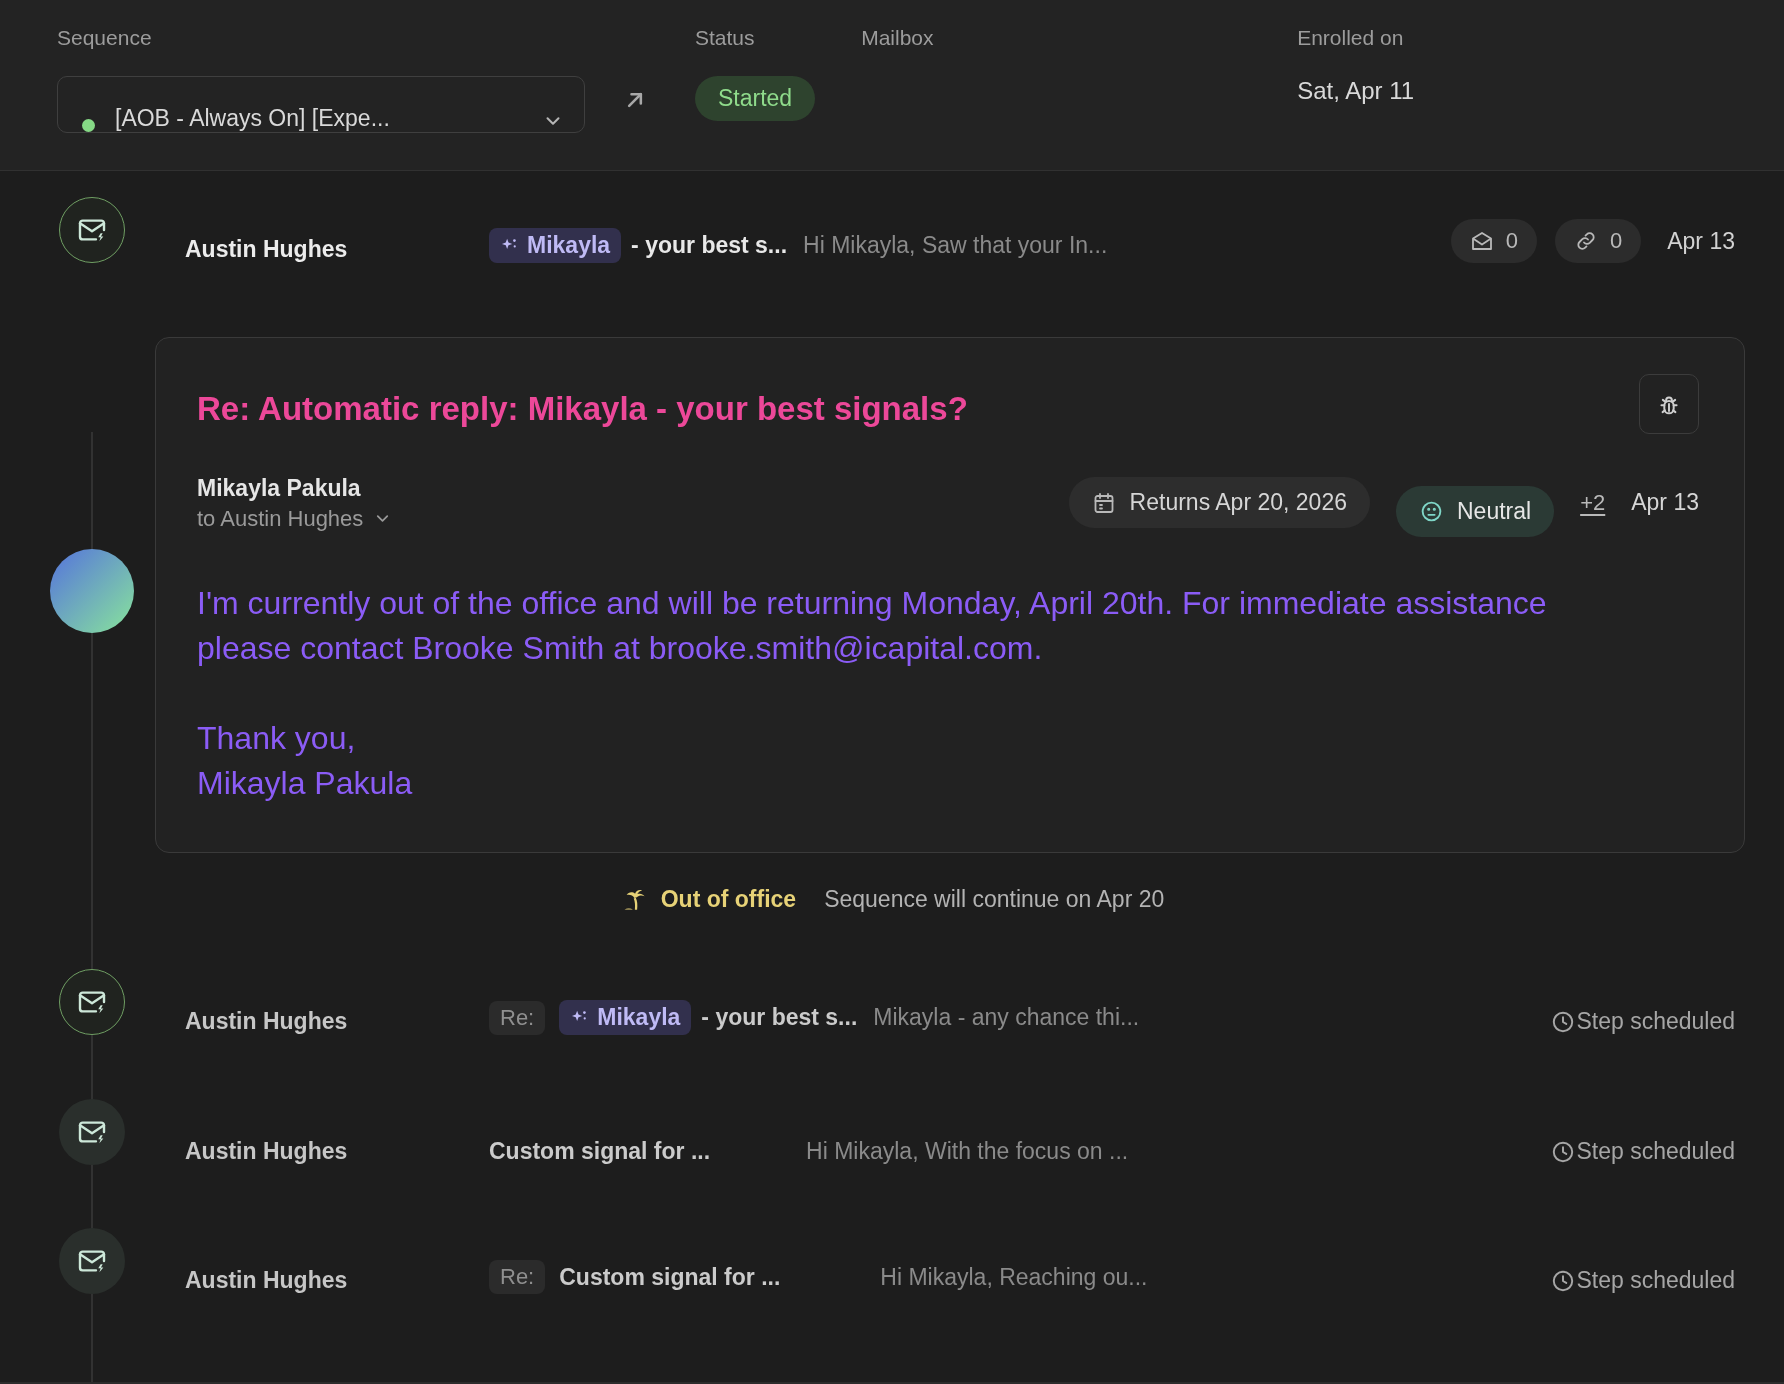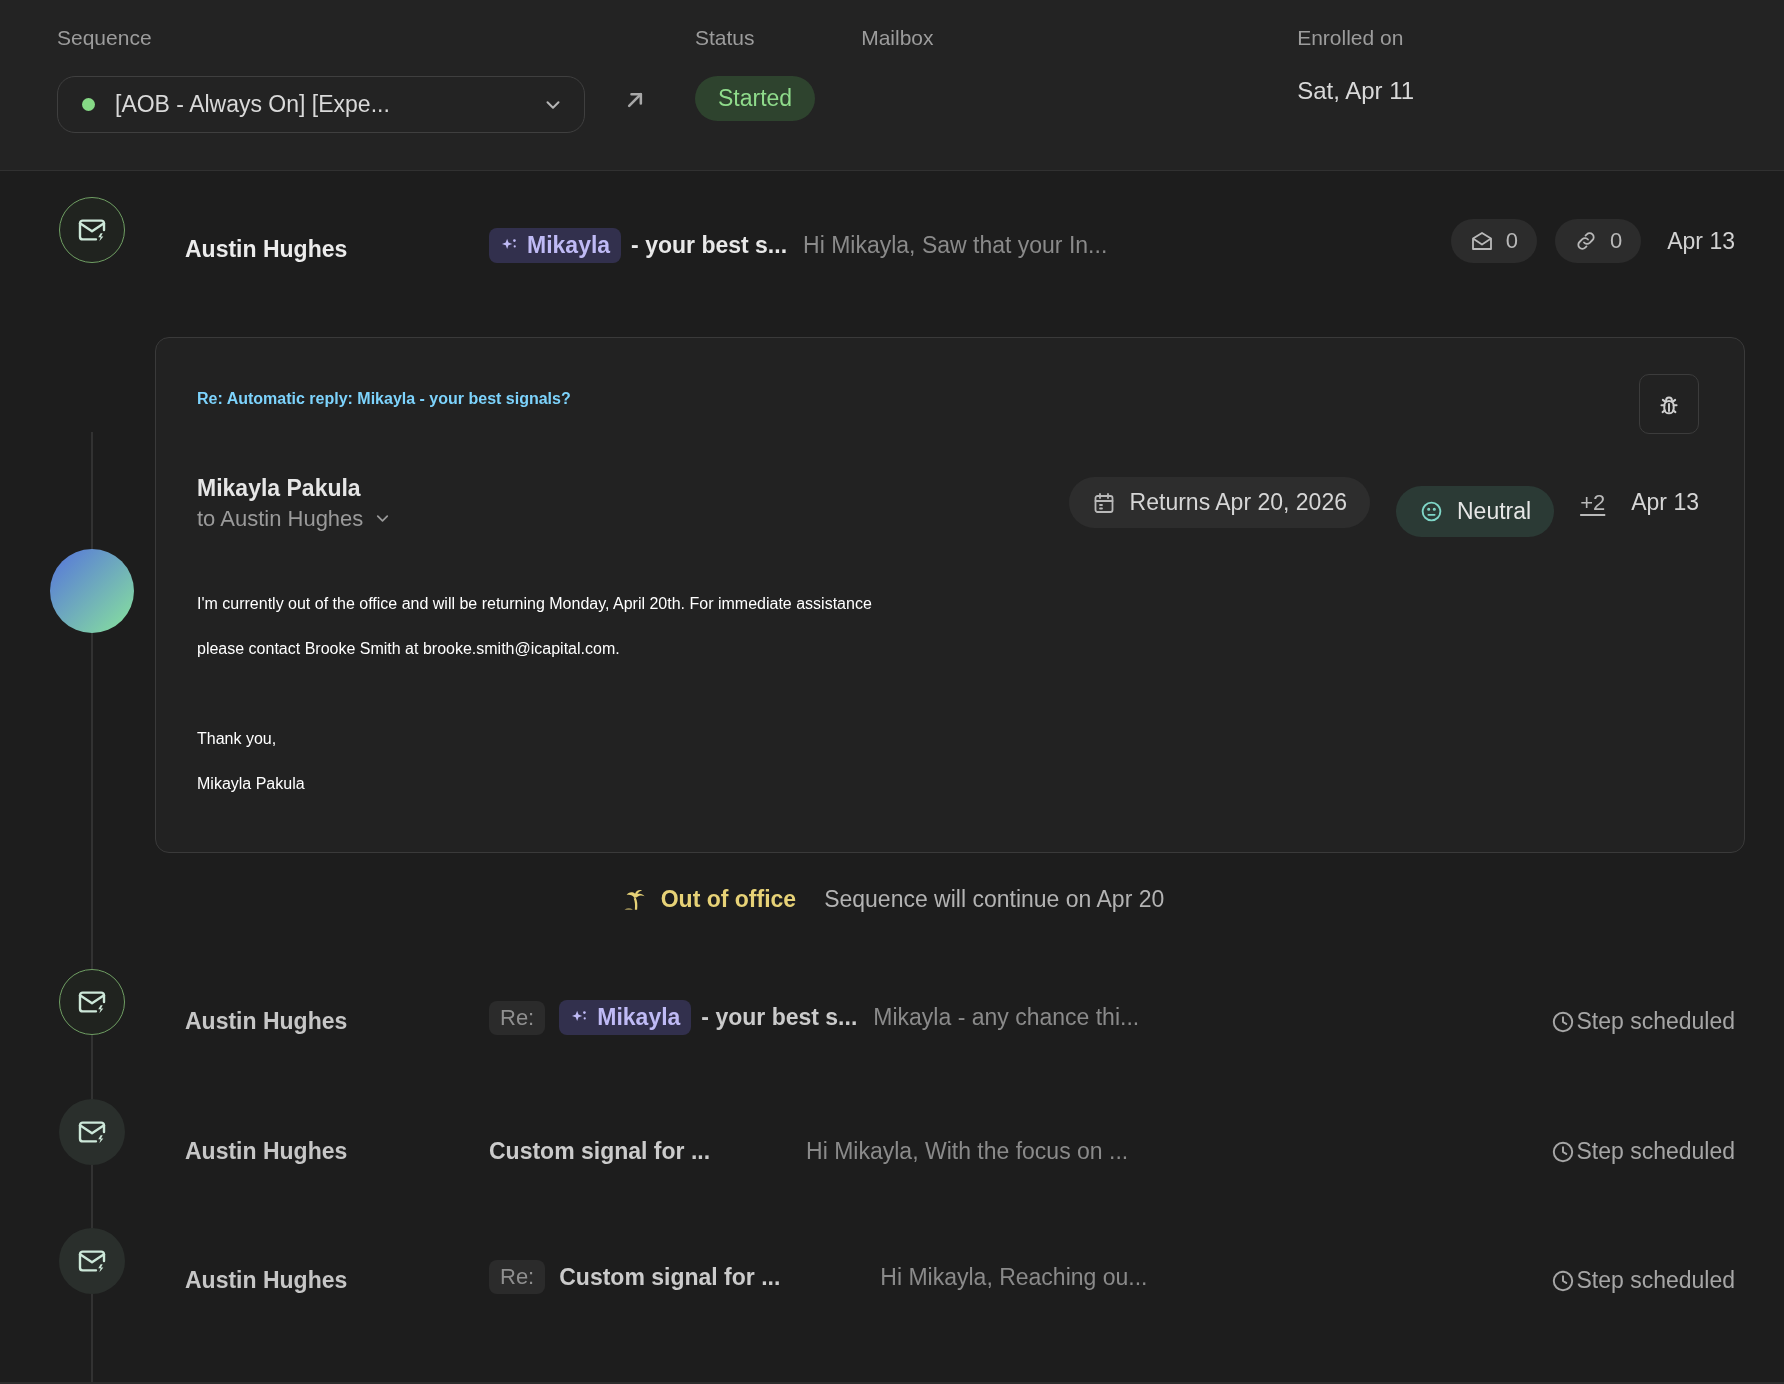--- a/index.html
+++ b/index.html
@@ -14,22 +14,22 @@
 
   
   .header {
     height:171px; background:#232323; border-bottom:1.5px solid #313131;
     display:flex; align-items:flex-start; padding:24px 49px 0 57px;
   }
   .hgroup { display:flex; flex-direction:column; }
   .hlabel { font-size:21px; color:#9c9c9c; line-height:28px; margin-bottom:24px; }
   .seq-group { width:528px; }
   .seq-select {
-    height:57px; border:1.5px solid #3f3f3f; border-radius:18px; background:transparent;
-    display:flex; align-items:center; padding:0 20px 0 24px; cursor:pointer;
+    height:57px; border:1.5px solid #3f3f3f; border-radius:10px; background:transparent;
+    display:flex; align-items:flex-end; padding:0 20px 0 24px; cursor:pointer;
   }
   .seq-dot { width:13px; height:13px; border-radius:50%; background:#86d986; margin-right:20px; flex:none; }
   .seq-text { font-size:23px; color:#d9d9d9; flex:1; white-space:nowrap; overflow:hidden; }
   .seq-chevron { color:#b5b5b5; margin-left:14px; }
   .open-arrow { margin:62px 0 0 36px; color:#a8a8a8; cursor:pointer; }
   .status-group { margin-left:46px; }
   .status-badge {
     align-self:flex-start; background:#2e432e; color:#8fdb8b; font-size:23px;
     border-radius:999px; padding:11px 23px; line-height:1;
   }
@@ -75,42 +75,42 @@
     border-radius:8px; padding:4px 11px; font-weight:700; font-size:23px; flex:none;
   }
   .re-chip { background:#2b2b2b; color:#8f8f8f; border-radius:8px; padding:4px 11px; font-size:22px; margin-right:14px; flex:none; }
 
   
   .card {
     margin:74px 0 0 155px; width:1590px; background:#222222;
     border:1.5px solid #3a3a3a; border-radius:14px; padding:36px 45px 46px 41px; position:relative; z-index:1;
   }
   .card-top { display:flex; align-items:flex-start; }
-  .card-subject { font-size:16px; font-weight:700; color:#7dd3fc; padding-top:16px; }
+  .card-subject { font-size:33px; font-weight:700; color:#ec4899; padding-top:16px; }
   .bug-btn {
     margin-left:auto; width:60px; height:60px; border:1.5px solid #3c3c3c; border-radius:10px;
     display:flex; align-items:center; justify-content:center; color:#cfcfcf; cursor:pointer; flex:none;
   }
   .card-sender-row { display:flex; align-items:center; margin-top:34px; }
   .sender-name { font-size:23px; font-weight:700; color:#e6e6e6; line-height:32px; }
   .to-line { display:flex; align-items:center; gap:10px; color:#9a9a9a; font-size:22px; line-height:30px; cursor:pointer; }
   .card-badges { margin-left:auto; display:flex; align-items:center; gap:26px; }
   .ret-pill {
     display:flex; align-items:center; gap:14px; background:#2d2d2d; border-radius:999px;
     padding:12px 23px; color:#d6d6d6; font-size:23px;
   }
   .ret-pill .cal { color:#b9b9b9; }
   .senti-pill {
     display:flex; align-items:center; gap:13px; background:#2b3a35; border-radius:999px;
     padding:12px 23px; color:#e6e6e6; font-size:23px;margin-top:18px;
   }
   .senti-pill .face { color:#7fd6c7; }
   .more-link { color:#b9b9b9; font-size:22px; text-decoration:underline; text-underline-offset:4px; cursor:pointer; }
   .card-date { color:#d6d6d6; font-size:23px; }
-  .card-body { margin-top:44px; font-size:16px; line-height:45px; color:#ffffff; }
+  .card-body { margin-top:44px; font-size:32px; line-height:45px; color:#8b5cf6; }
   .body-gap { height:45px; }
 
   
   .ooo-line { margin-top:24px; height:44px; display:flex; align-items:center; justify-content:center; gap:14px; }
   .ooo-icon { color:#e7d277; }
   .ooo-label { color:#e7d277; font-weight:700; font-size:23px; }
   .ooo-note { color:#b3b3b3; font-size:23px; margin-left:14px; }
 
   .mt48 { margin-top:48px; } .mt64 { margin-top:64px; } .mt63 { margin-top:63px; } .mt26 { margin-top:26px; }
   .bottom-line { position:absolute; left:0; bottom:0; width:100%; height:2px; background:#2c2c2c; }

